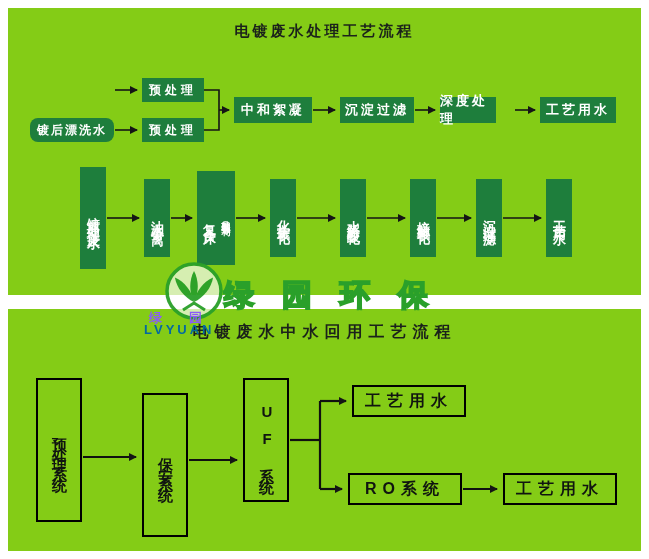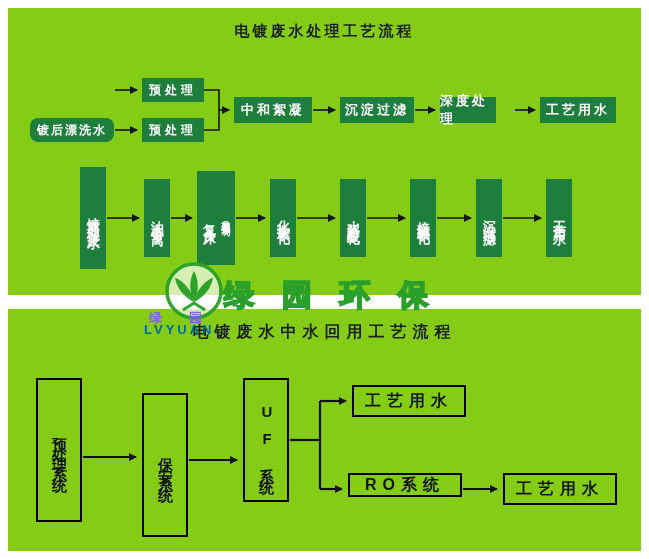--- a/index.html
+++ b/index.html
@@ -74,21 +74,21 @@
     <div class="gbox v" style="left:538px; top:171px; width:26px; height:78px;">工艺用水</div>
   </section>
 
   <section class="panel bottom">
     <h1 class="title">电镀废水中水回用工艺流程</h1>
 
     <div class="obox v" style="left:28px; top:69px; width:46px; height:144px;">预处理系统</div>
     <div class="obox v" style="left:134px; top:84px; width:46px; height:144px;">保安系统</div>
     <div class="obox v" style="left:235px; top:69px; width:46px; height:124px;">UF系统</div>
     <div class="obox h" style="left:344px; top:76px; width:114px; height:32px;">工艺用水</div>
-    <div class="obox h" style="left:340px; top:164px; width:114px; height:24px;">RO系统</div>
+    <div class="obox h" style="left:340px; top:164px; width:114px; height:32px;">RO系统</div>
     <div class="obox h" style="left:495px; top:164px; width:114px; height:32px;">工艺用水</div>
   </section>
 
   <svg class="arrows" width="649" height="559" viewBox="0 0 649 559">
     <defs>
       <marker id="ah" markerUnits="userSpaceOnUse" markerWidth="9" markerHeight="9" refX="7" refY="4" orient="auto">
         <path d="M0,0 L8,4 L0,8 Z" fill="#151515"></path>
       </marker>
     </defs>
     <g stroke="#151515" stroke-width="1.6" fill="none">

